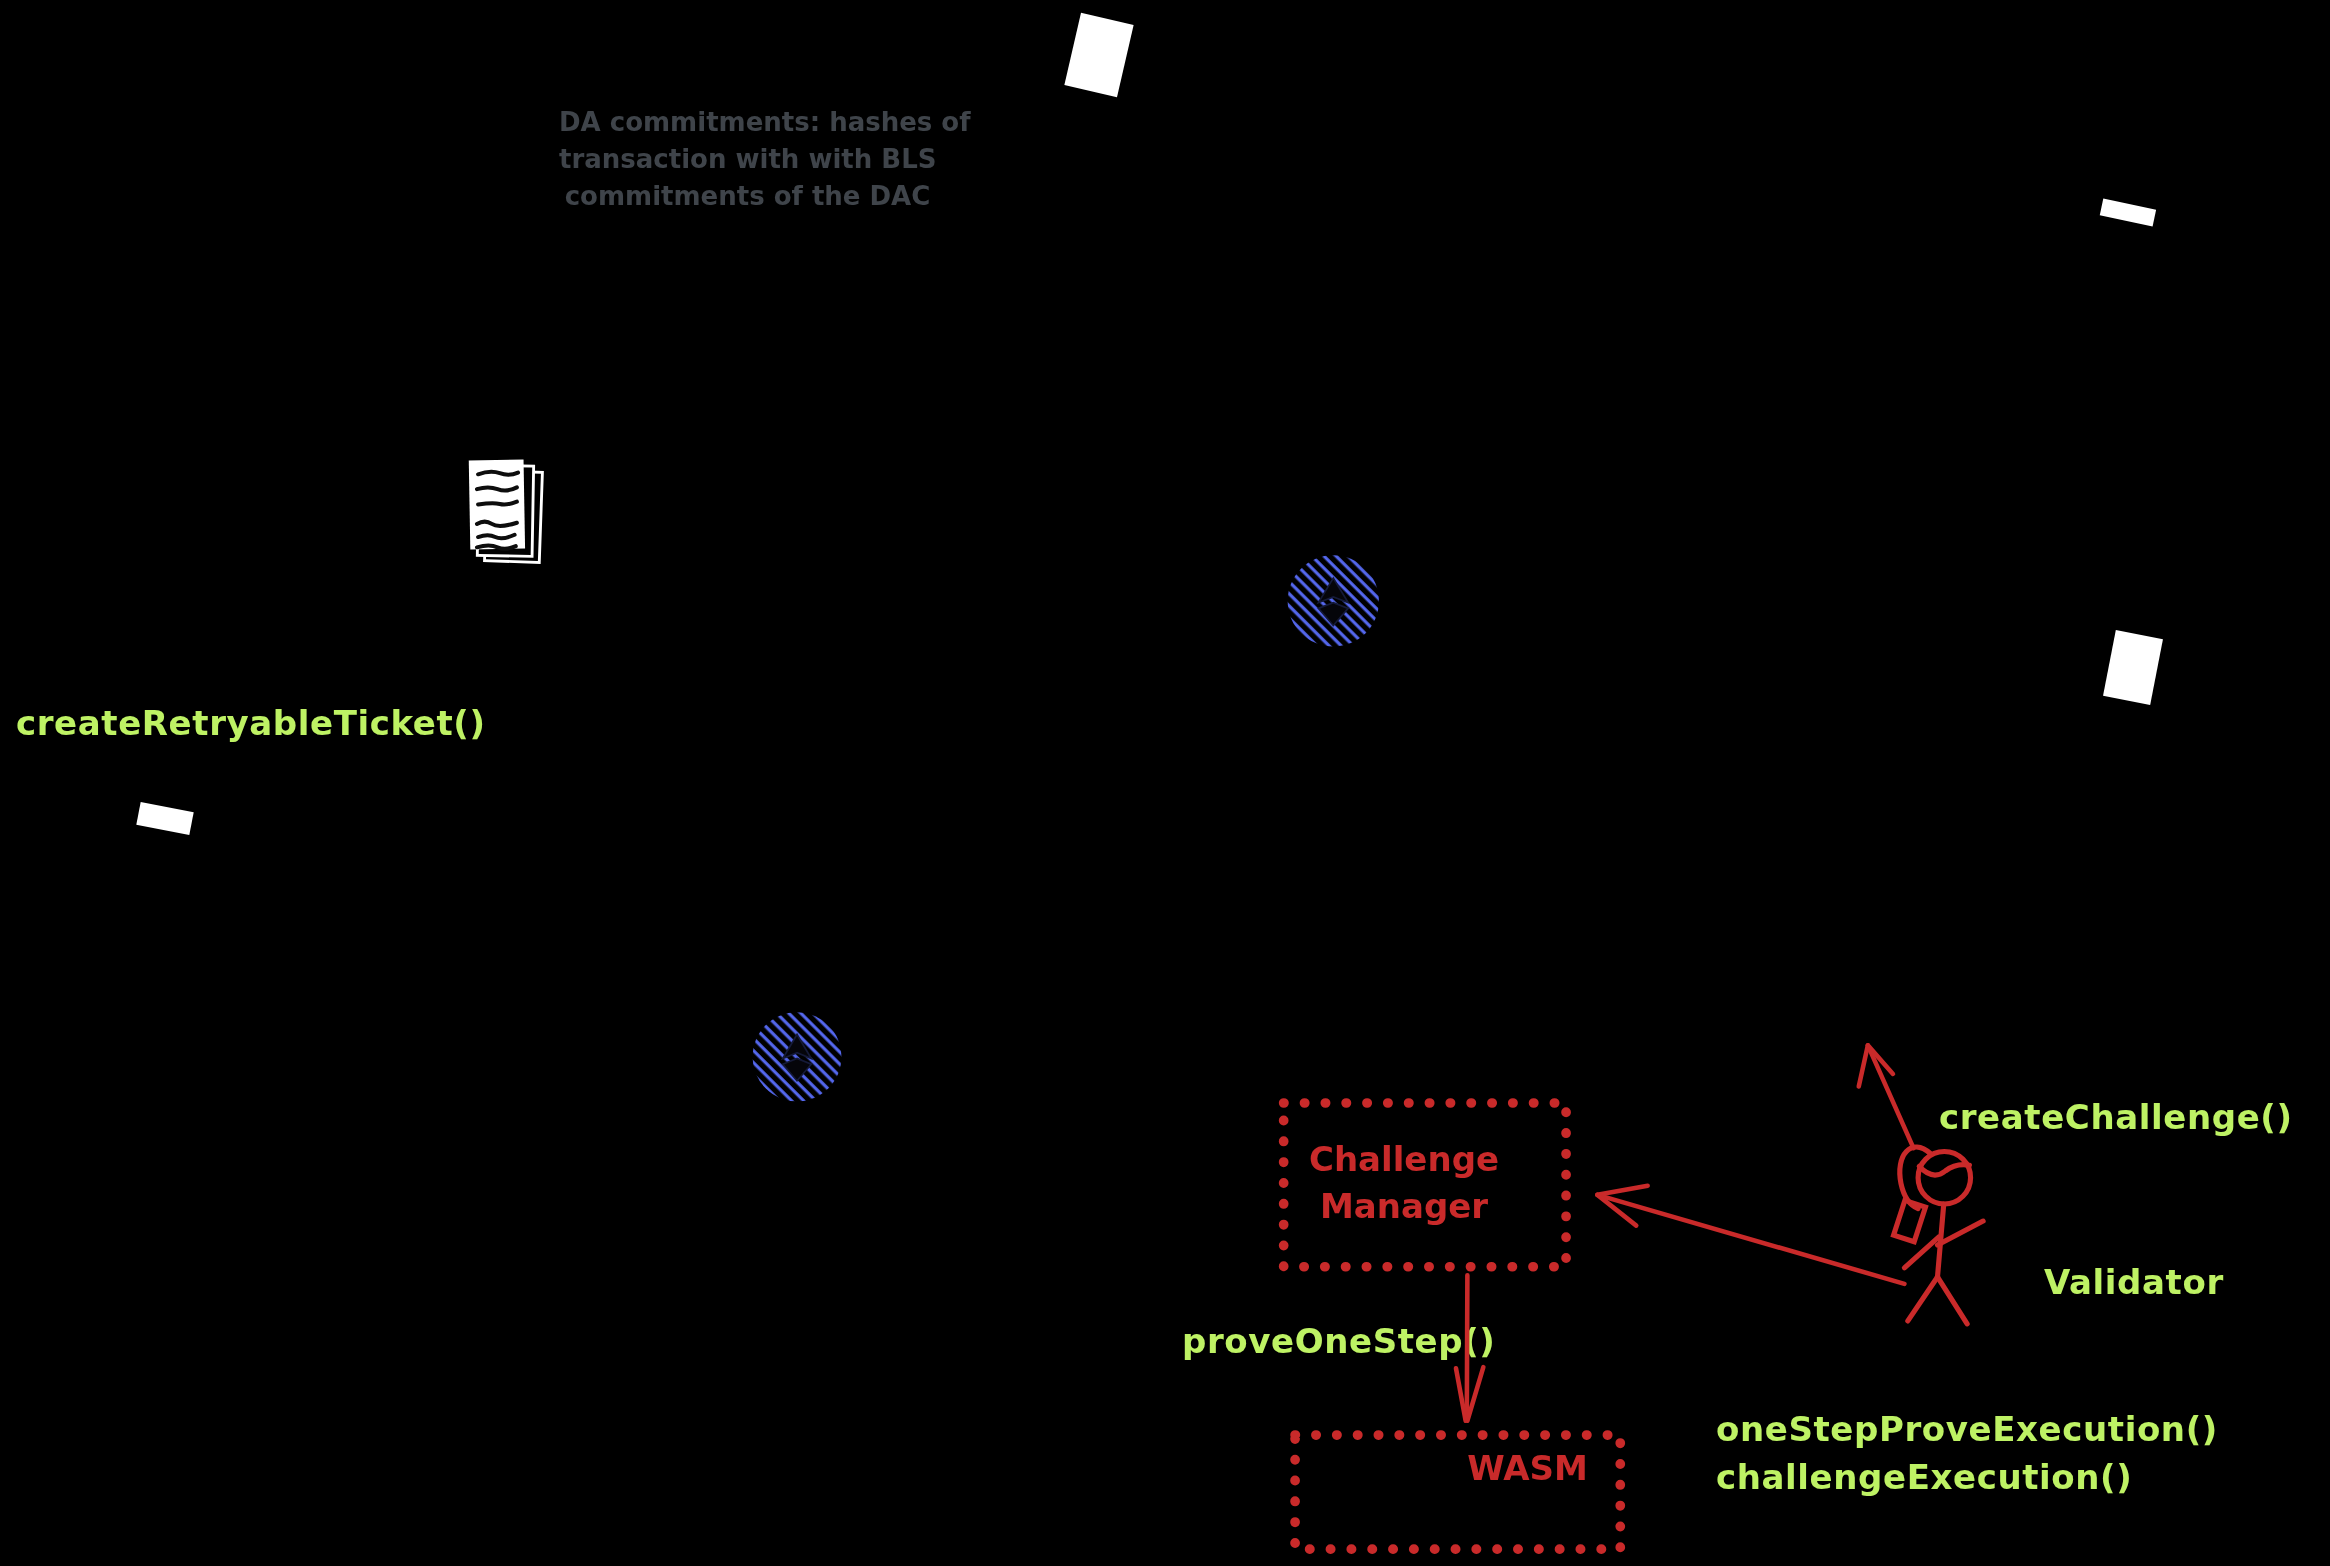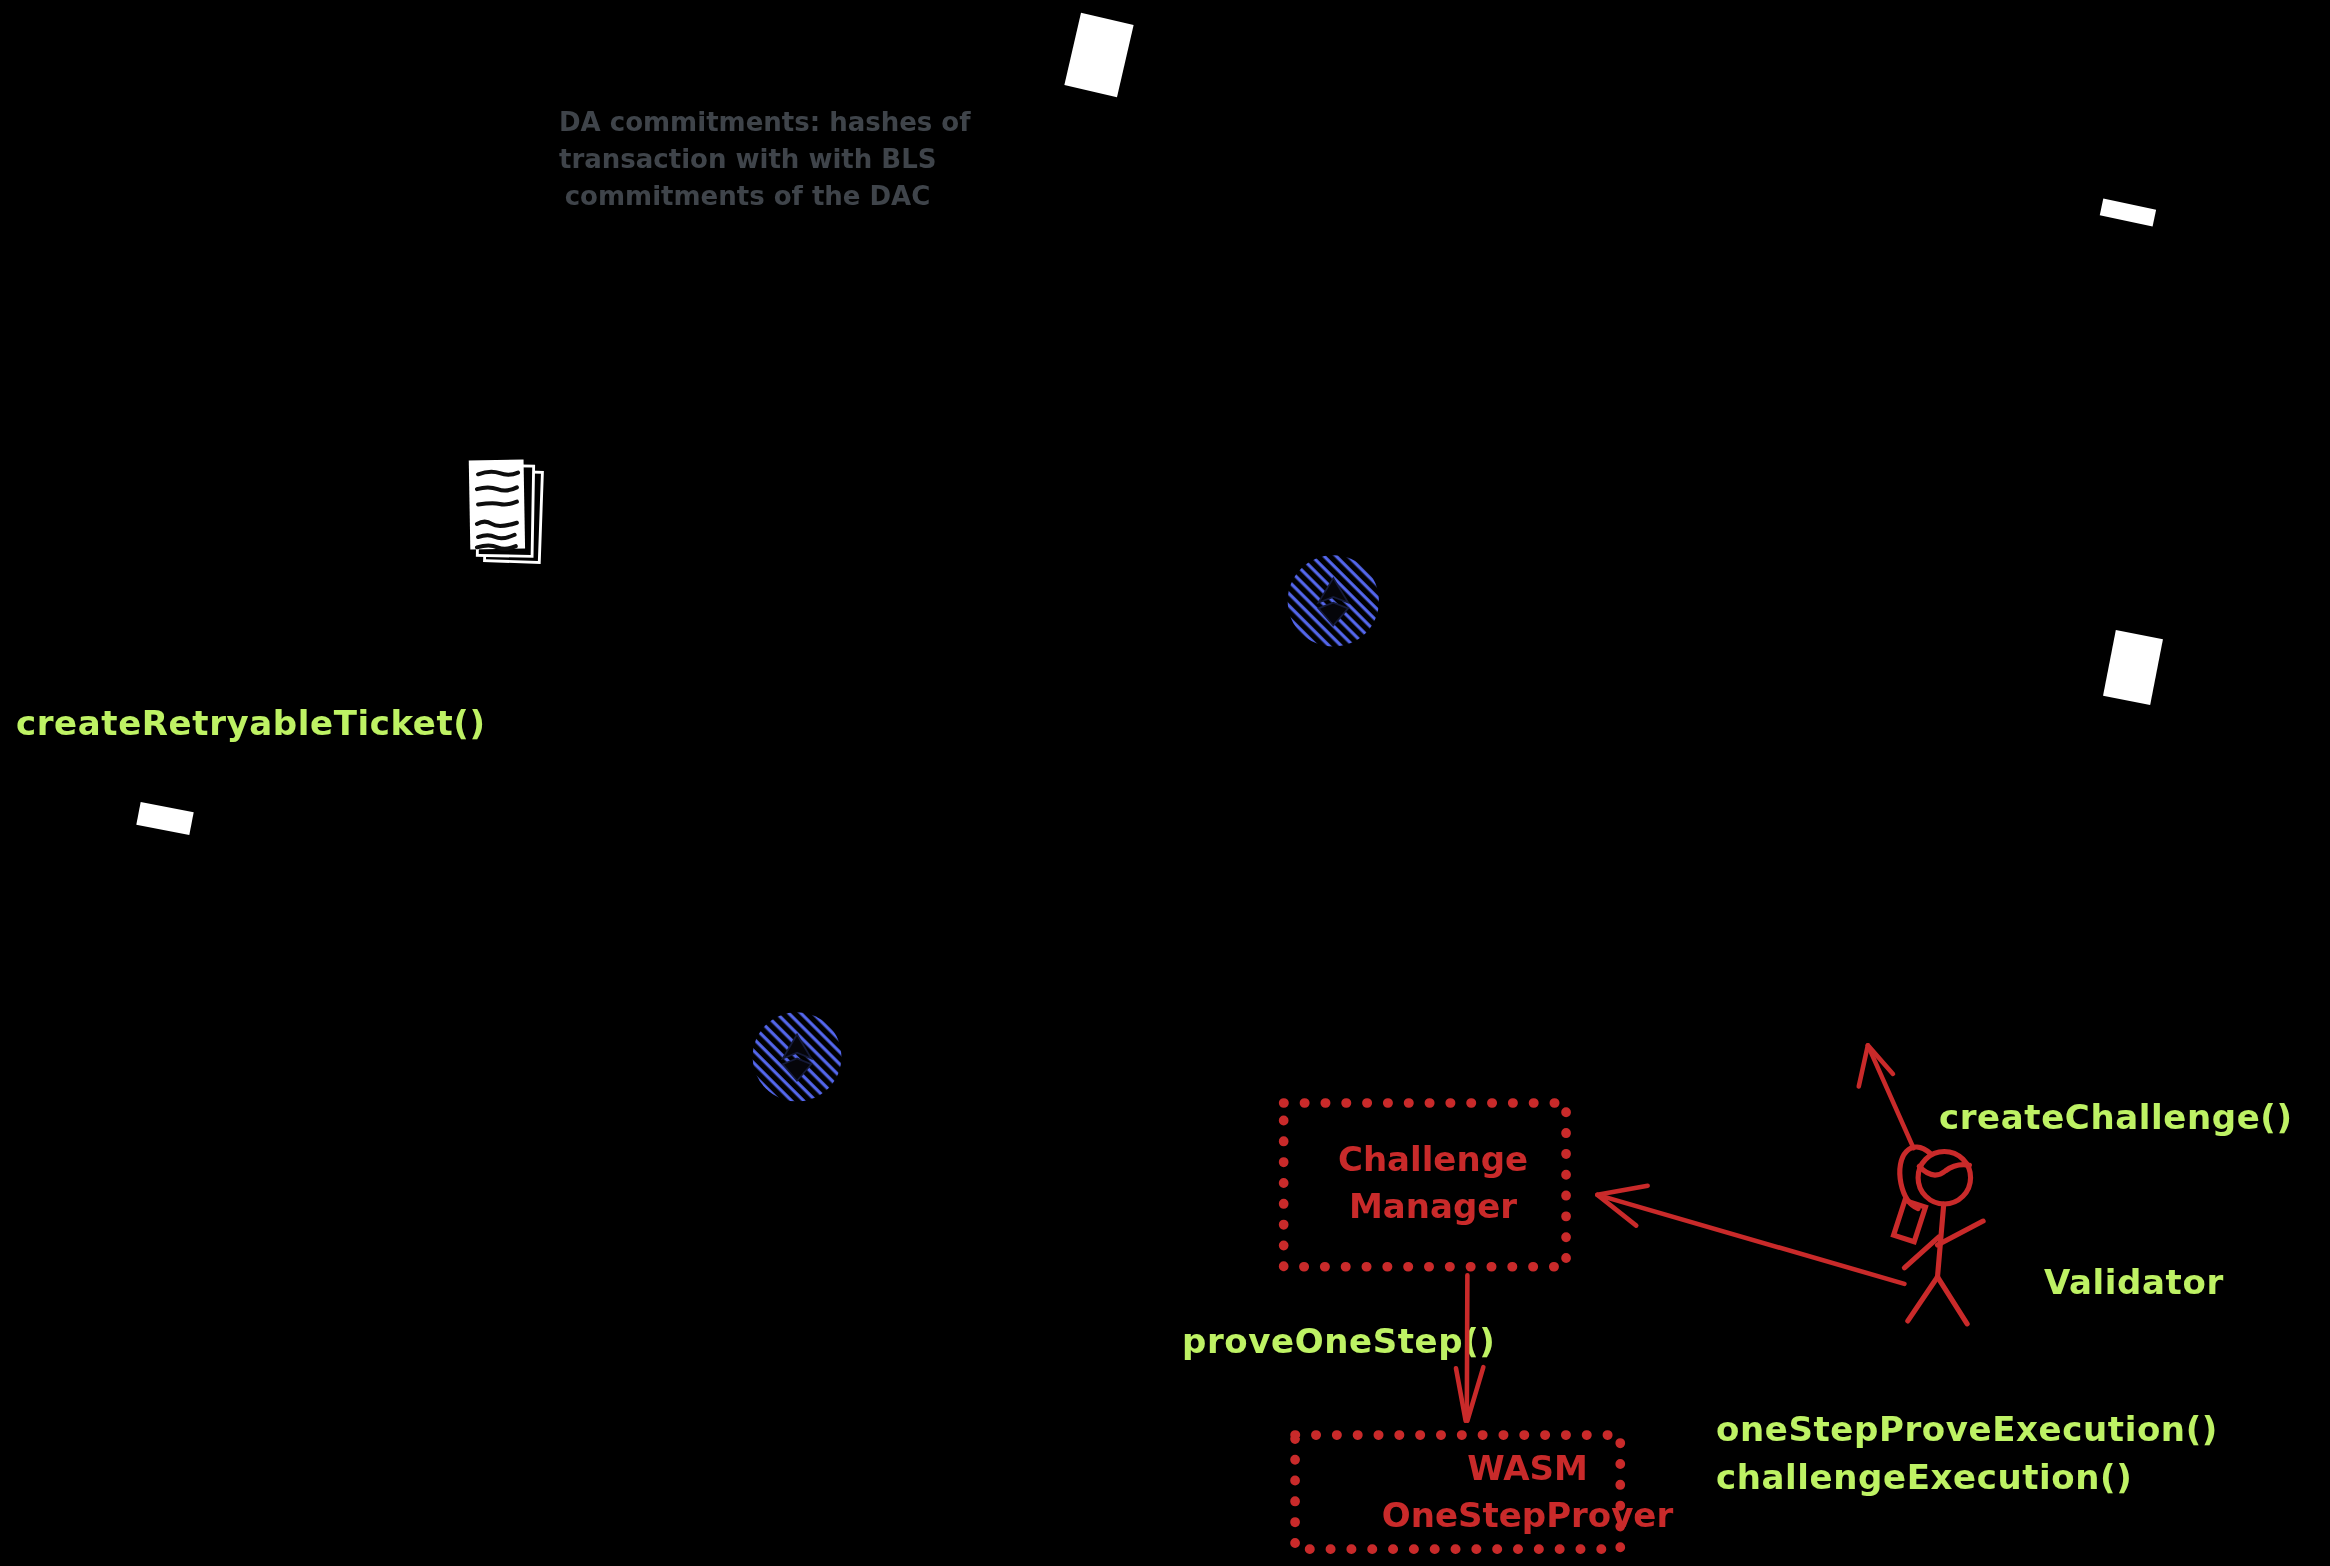--- a/index.html
+++ b/index.html
@@ -43,31 +43,30 @@
 
   <div class="abs red-label" style="left:2044px;top:1262px;">Validator</div>
 
   <div class="abs red-label" style="left:1182px;top:1321px;">proveOneStep()</div>
 
   <div class="abs red-label" style="left:1716px;top:1405px;line-height:48px;">
     <div>oneStepProveExecution()</div>
     <div>challengeExecution()</div>
   </div>
 
-  <div class="abs" style="left:1292px;top:1103px;width:282px;height:164px;">
+  <div class="abs" style="left:1263px;top:1103px;width:282px;height:164px;">
     <div class="box-label" style="top:33px;">
       <div>Challenge</div>
       <div>Manager</div>
     </div>
   </div>
 
   <div class="abs" style="left:1365px;top:1435px;width:325px;height:114px;">
     <div class="box-label" style="top:10.3px;">
       <div>WASM</div>
-      <div>OneStepProver</div>
     </div>
   </div>
 
   <svg width="2330" height="1567" viewBox="0 0 4084 2746">
     <defs>
       <pattern id="hatch" width="15" height="15" patternUnits="userSpaceOnUse" patternTransform="rotate(-45)">
         <rect width="15" height="15" fill="#000000"></rect>
         <line x1="7" y1="-1" x2="7" y2="16" stroke="#5568ef" stroke-width="5.5"></line>
       </pattern>
     </defs>

